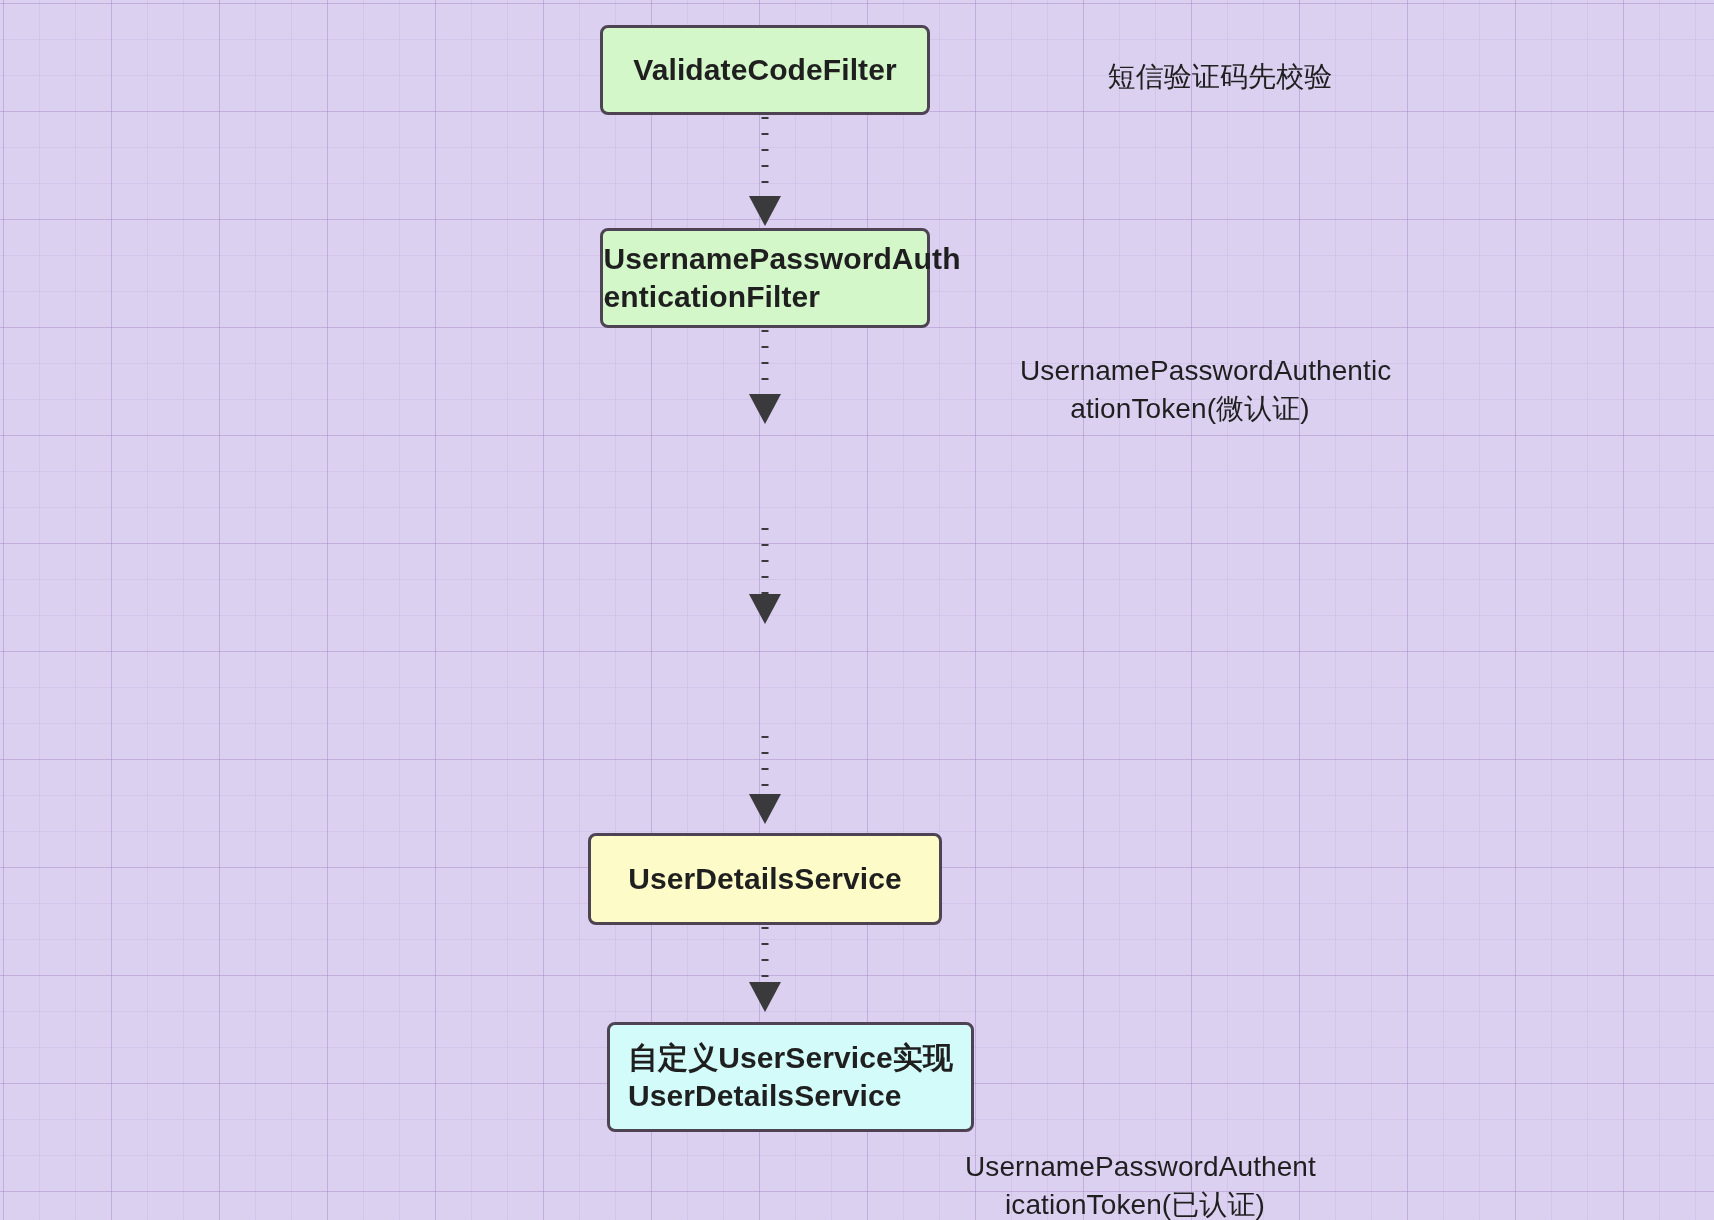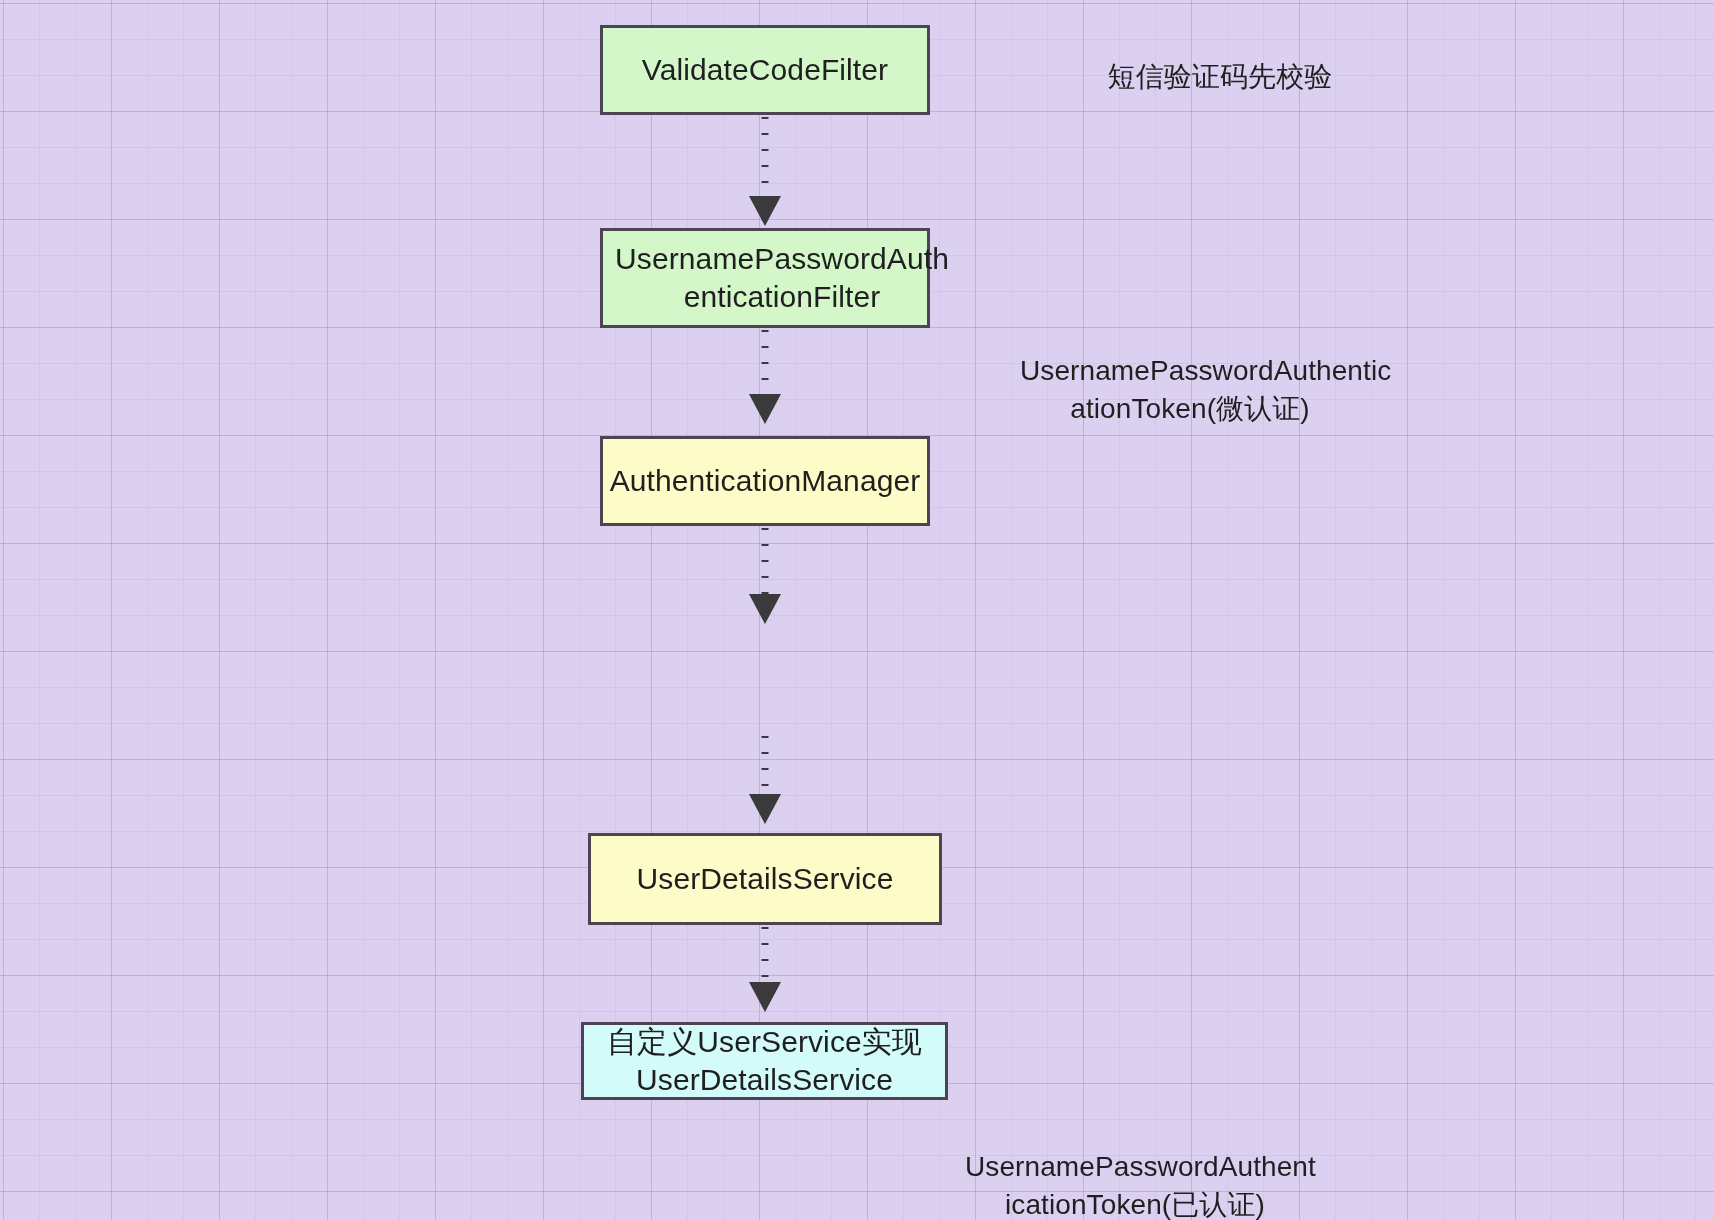--- a/index.html
+++ b/index.html
@@ -27,30 +27,31 @@
       108px 108px,
       36px 36px,
       36px 36px;
     background-position: 3px 3px, 3px 3px, 3px 3px, 3px 3px;
   }
 
   .node {
     position: absolute;
     box-sizing: border-box;
     border: 3px solid #4d4352;
-    border-radius: 0;
+    border-radius: 8px;
     display: flex;
     align-items: center;
     justify-content: center;
-    text-align: center;
+    text-align: left;
     color: #1f1f20;
     font-size: 30px;
     line-height: 1.28;
     letter-spacing: 0.1px;
     padding: 4px 10px;
+    font-weight: bold;
   }
   .node .label {
     display: block;
     white-space: pre-line;
   }
 
   .node.green  { background: #d4f7c9; }
   .node.yellow { background: #fdfcc8; }
   .node.cyan   { background: #d2fbf9; }
 
@@ -118,30 +119,27 @@
 
   <div class="node green" style="left:600px; top:25px; width:330px; height:90px;">
     <span class="label">ValidateCodeFilter</span>
   </div>
 
   <div class="node green" style="left:600px; top:228px; width:330px; height:100px;padding-left:44px;">
     <span class="label">UsernamePasswordAuth
 enticationFilter</span>
   </div>
 
-  <div class="node yellow" style="left:600px; top:436px; width:330px; height:90px;">
-    <span class="label">AuthenticationManager</span>
-  </div>
 
 
   <div class="node yellow" style="left:588px; top:833px; width:354px; height:92px;">
     <span class="label">UserDetailsService</span>
   </div>
 
-  <div class="node cyan" style="left:581px; top:1022px; width:367px; height:78px;">
+  <div class="node cyan" style="left:607px; top:1022px; width:367px; height:110px;">
     <span class="label">自定义UserService实现
 UserDetailsService</span>
   </div>
 
   <div class="annotation" style="left:1020px; top:352px; width:340px;">UsernamePasswordAuthentic
 ationToken(微认证)</div>
 
   <div class="annotation" style="left:1040px; top:58px; width:360px;">短信验证码先校验</div>
 
   <div class="annotation" style="left:965px; top:1148px; width:340px;">UsernamePasswordAuthent

